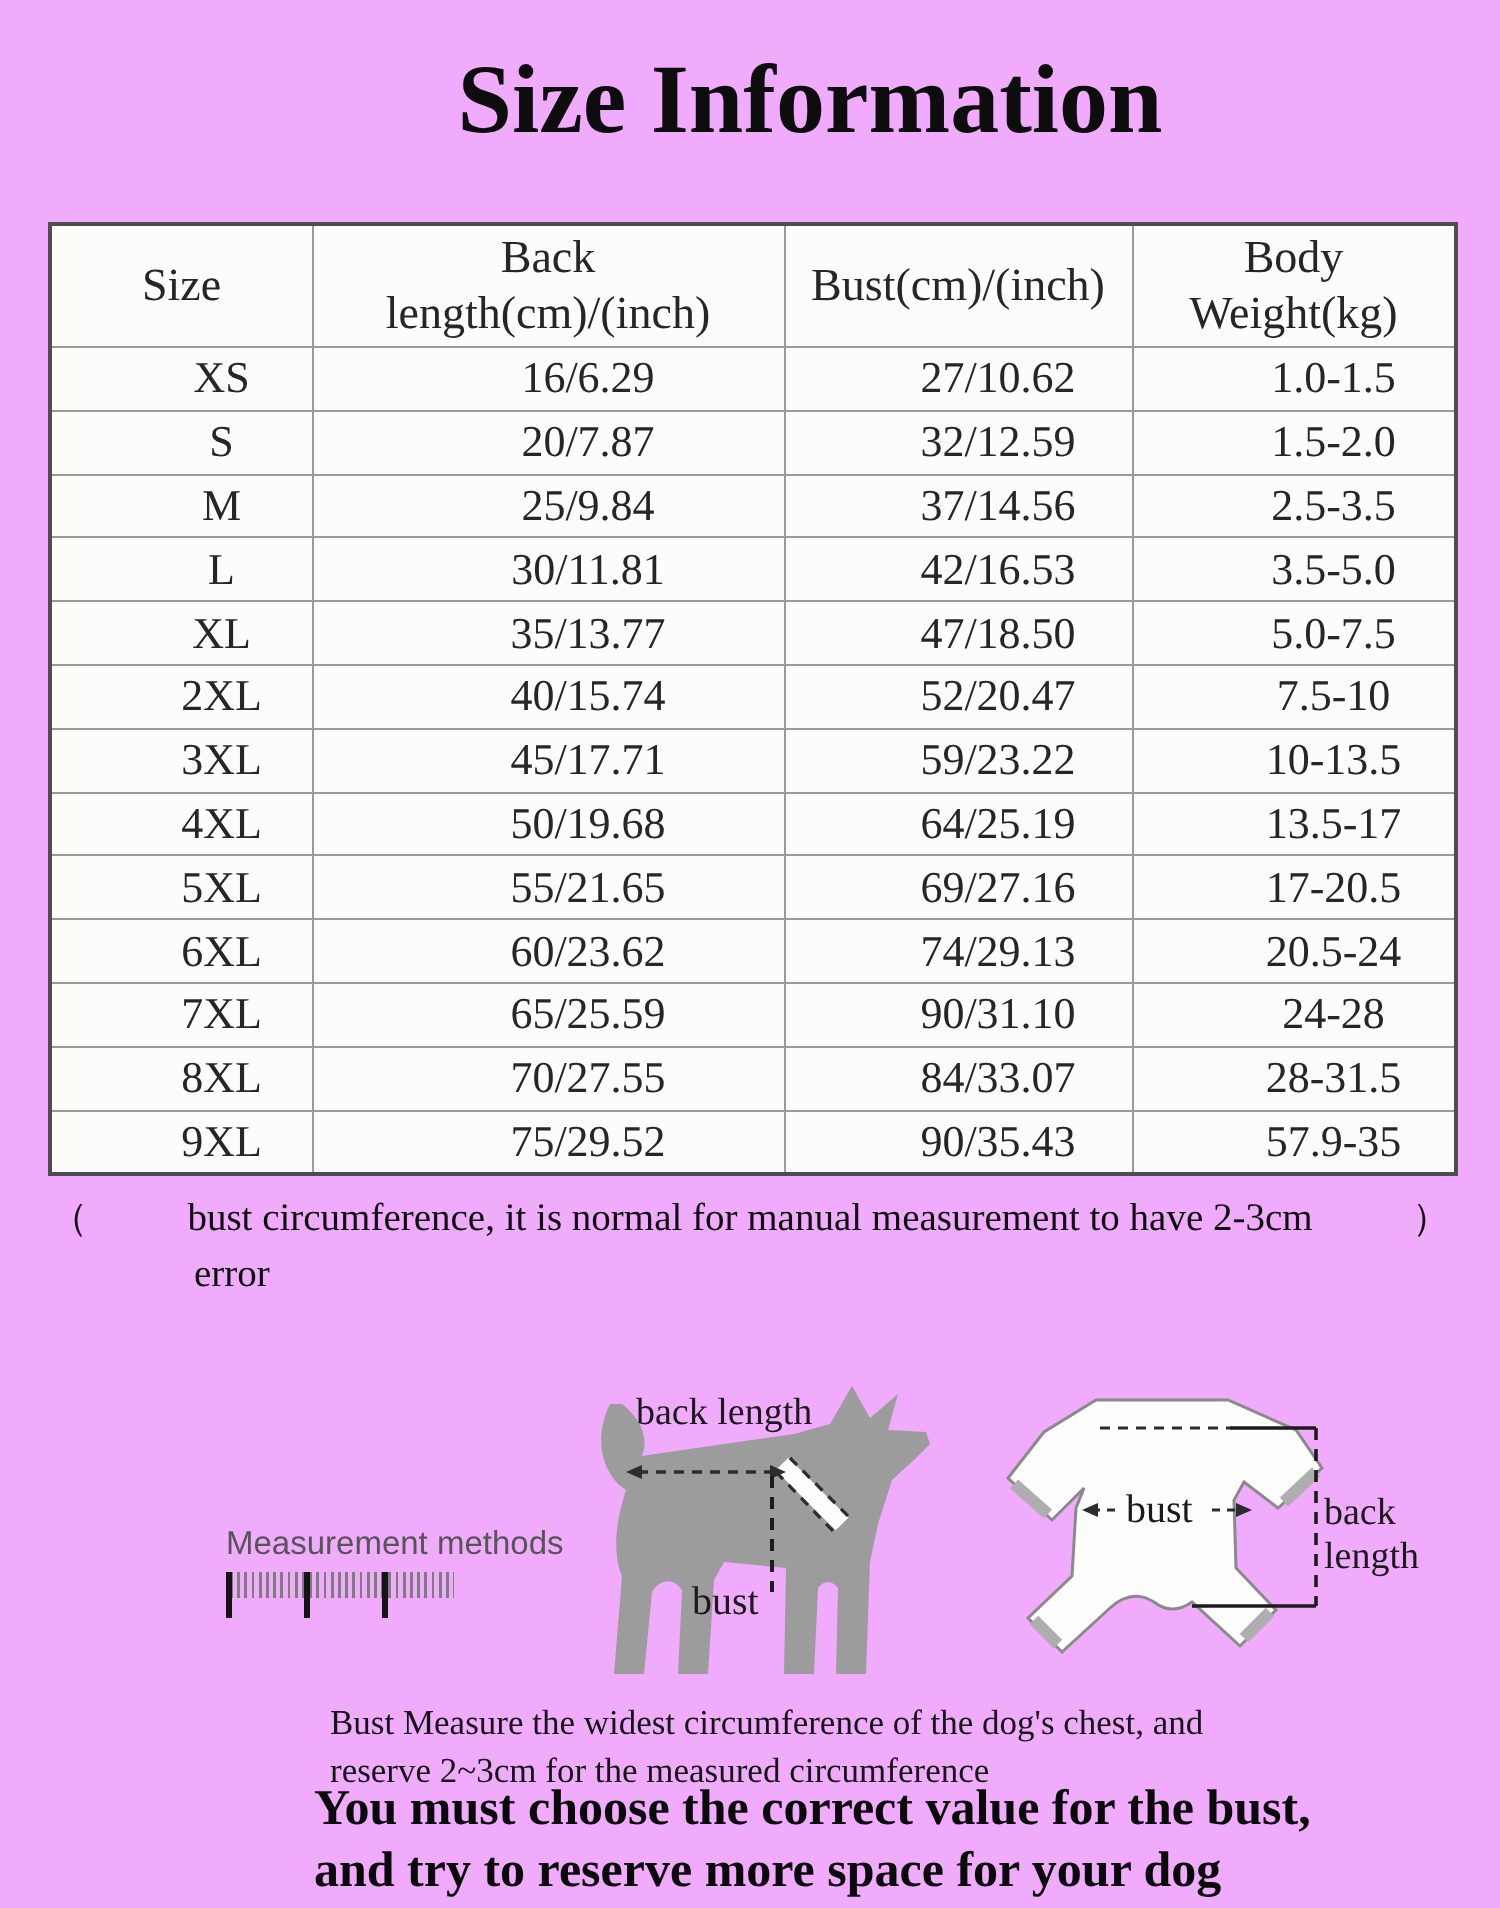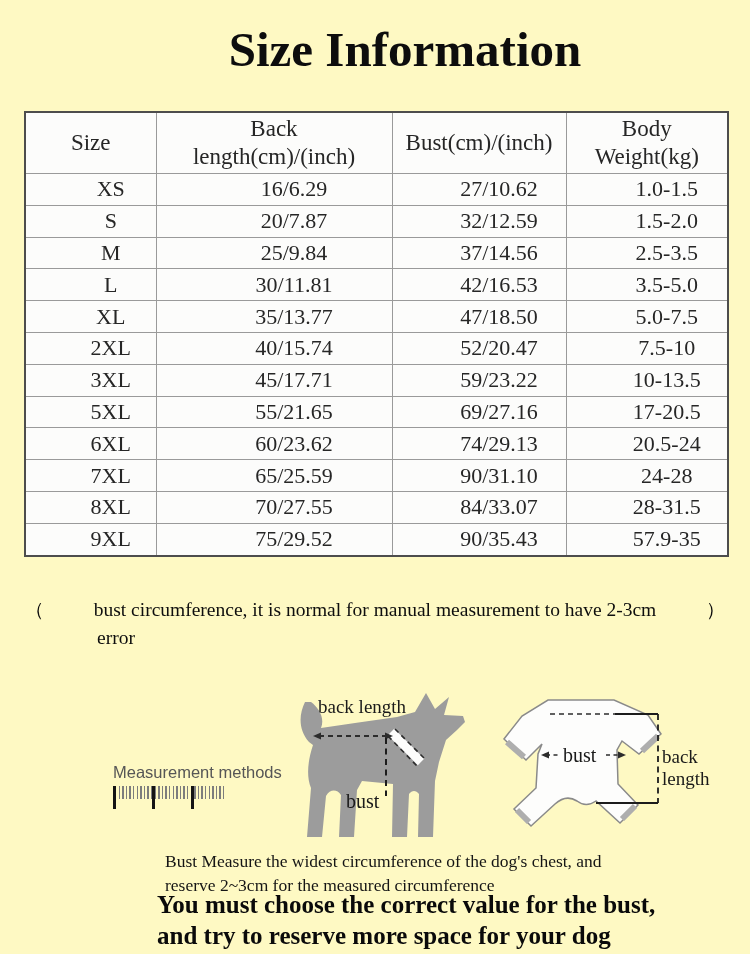--- a/index.html
+++ b/index.html
@@ -1,18 +1,18 @@
 <!DOCTYPE html>
 <html><head>
 <meta charset="utf-8">
 <style>
   html,body{margin:0;padding:0;background:#ffffff;}
   .page{
     position:relative;width:750px;height:954px;overflow:hidden;
-    background:#fef9c3;font-family:"Liberation Serif",serif;color:#111;
+    background:#f0abfc;font-family:"Liberation Serif",serif;color:#111;
   }
   
   .title{
     position:absolute;top:22px;left:0;right:0;text-align:center;
     transform:translateX(30px);
     font-family:"Liberation Serif",serif;font-weight:bold;
     font-size:49px;line-height:56px;color:#0d0d0d;letter-spacing:0px;
   }
   
   table.size-table{
@@ -133,20 +133,26 @@
           <td>2XL</td>
           <td>40/15.74</td>
           <td>52/20.47</td>
           <td>7.5-10</td>
         </tr>
         <tr>
           <td>3XL</td>
           <td>45/17.71</td>
           <td>59/23.22</td>
           <td>10-13.5</td>
+        </tr>
+        <tr>
+          <td>4XL</td>
+          <td>50/19.68</td>
+          <td>64/25.19</td>
+          <td>13.5-17</td>
         </tr>
         <tr>
           <td>5XL</td>
           <td>55/21.65</td>
           <td>69/27.16</td>
           <td>17-20.5</td>
         </tr>
         <tr>
           <td>6XL</td>
           <td>60/23.62</td>

